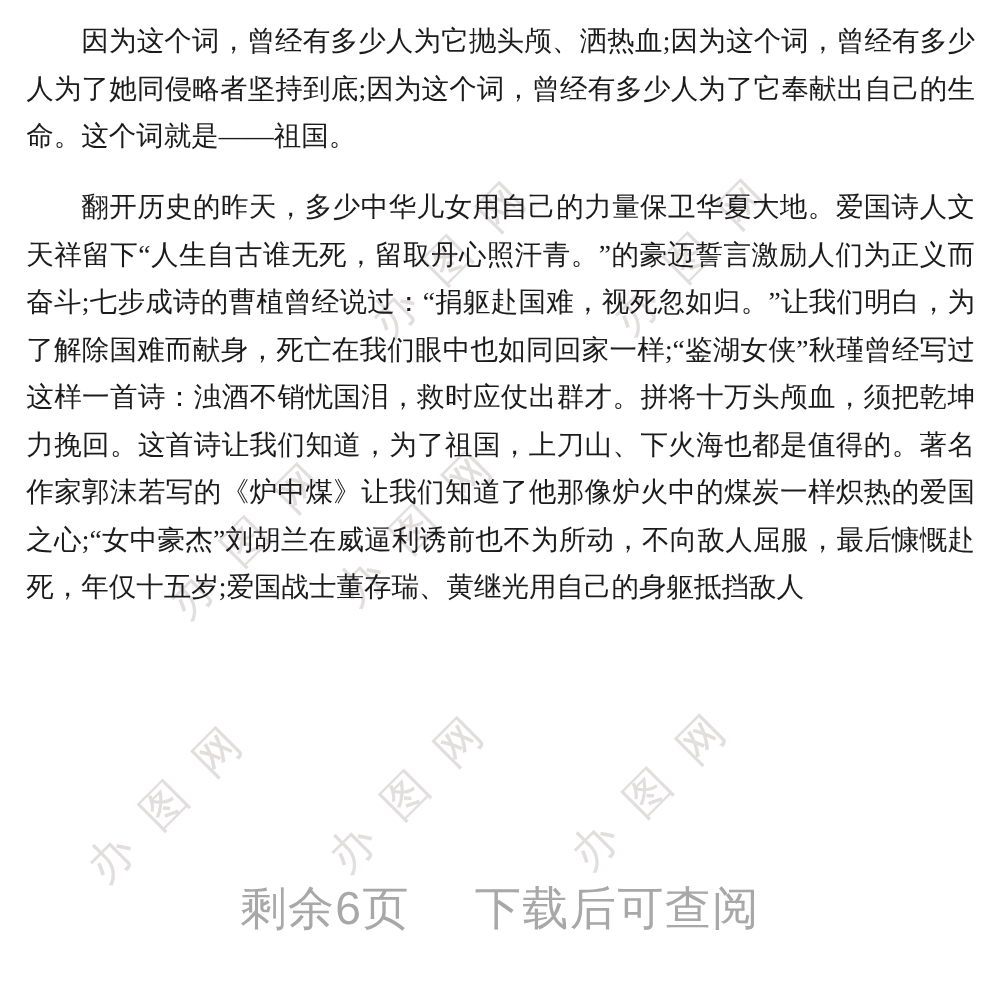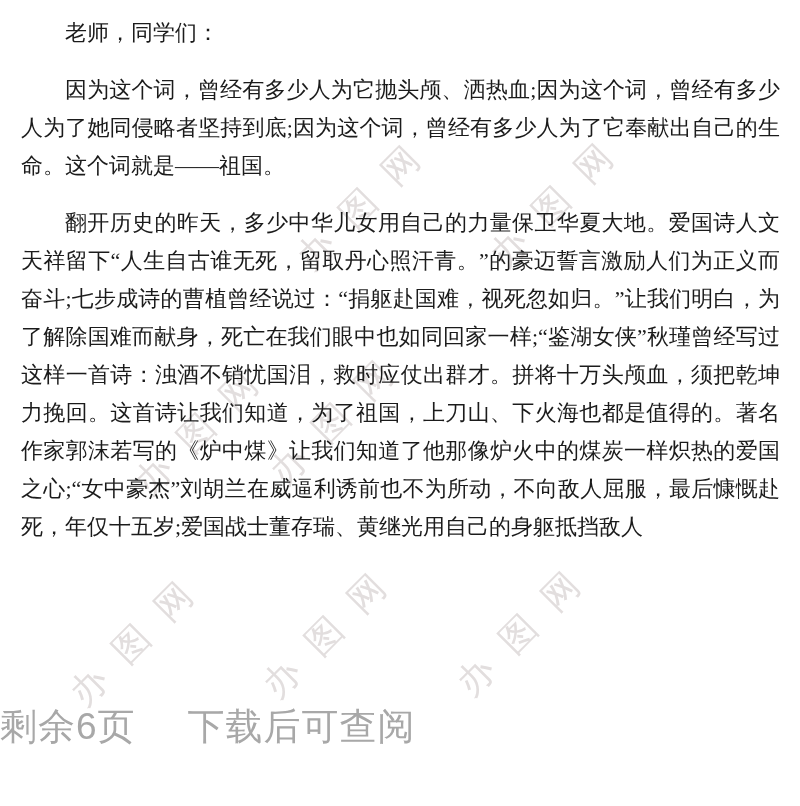--- a/index.html
+++ b/index.html
@@ -47,20 +47,21 @@
     margin: 0 0 19px 0;
     text-indent: 2em;
   }
   
   .preview-footer {
     position: absolute;
     z-index: 2;
     top: 704px;
     left: 0;
     width: 100%;
+    text-align: center;
     color: #a8a8a8;
     font-size: 37px;
     line-height: 46px;
     font-family: "Liberation Sans", "DejaVu Sans", sans-serif;
     letter-spacing: 1px;
     white-space: nowrap;
   }
   .preview-footer .download-hint {
     margin-left: 52px;
   }
@@ -74,21 +75,20 @@
       <span class="watermark" style="left: 367px; top: 200px; color: rgb(222, 217, 217);">办图网</span>
       <span class="watermark" style="left: 560px; top: 198px; color: rgb(222, 217, 217);">办图网</span>
       <span class="watermark" style="left: 205px; top: 425px; color: rgb(222, 217, 217);">办图网</span>
       <span class="watermark" style="left: 340px; top: 415px; color: rgb(222, 217, 217);">办图网</span>
       <span class="watermark" style="left: 140px; top: 636px; color: rgb(222, 217, 217);">办图网</span>
       <span class="watermark" style="left: 333px; top: 628px; color: rgb(222, 217, 217);">办图网</span>
       <span class="watermark" style="left: 527px; top: 626px; color: rgb(222, 217, 217);">办图网</span>
     </div>
 
   <div class="doc-body">
-    <p>老师，同学们：</p>
     <p>因为这个词，曾经有多少人为它抛头颅、洒热血;因为这个词，曾经有多少人为了她同侵略者坚持到底;因为这个词，曾经有多少人为了它奉献出自己的生命。这个词就是——祖国。</p>
     <p>翻开历史的昨天，多少中华儿女用自己的力量保卫华夏大地。爱国诗人文天祥留下“人生自古谁无死，留取丹心照汗青。”的豪迈誓言激励人们为正义而奋斗;七步成诗的曹植曾经说过：“捐躯赴国难，视死忽如归。”让我们明白，为了解除国难而献身，死亡在我们眼中也如同回家一样;“鉴湖女侠”秋瑾曾经写过这样一首诗：浊酒不销忧国泪，救时应仗出群才。拼将十万头颅血，须把乾坤力挽回。这首诗让我们知道，为了祖国，上刀山、下火海也都是值得的。著名作家郭沫若写的《炉中煤》让我们知道了他那像炉火中的煤炭一样炽热的爱国之心;“女中豪杰”刘胡兰在威逼利诱前也不为所动，不向敌人屈服，最后慷慨赴死，年仅十五岁;爱国战士董存瑞、黄继光用自己的身躯抵挡敌人</p>
   </div>
 
   <div class="preview-footer">
     <span class="pages-remaining">剩余6页</span><span class="download-hint">下载后可查阅</span>
   </div>
 
 </div>
 

